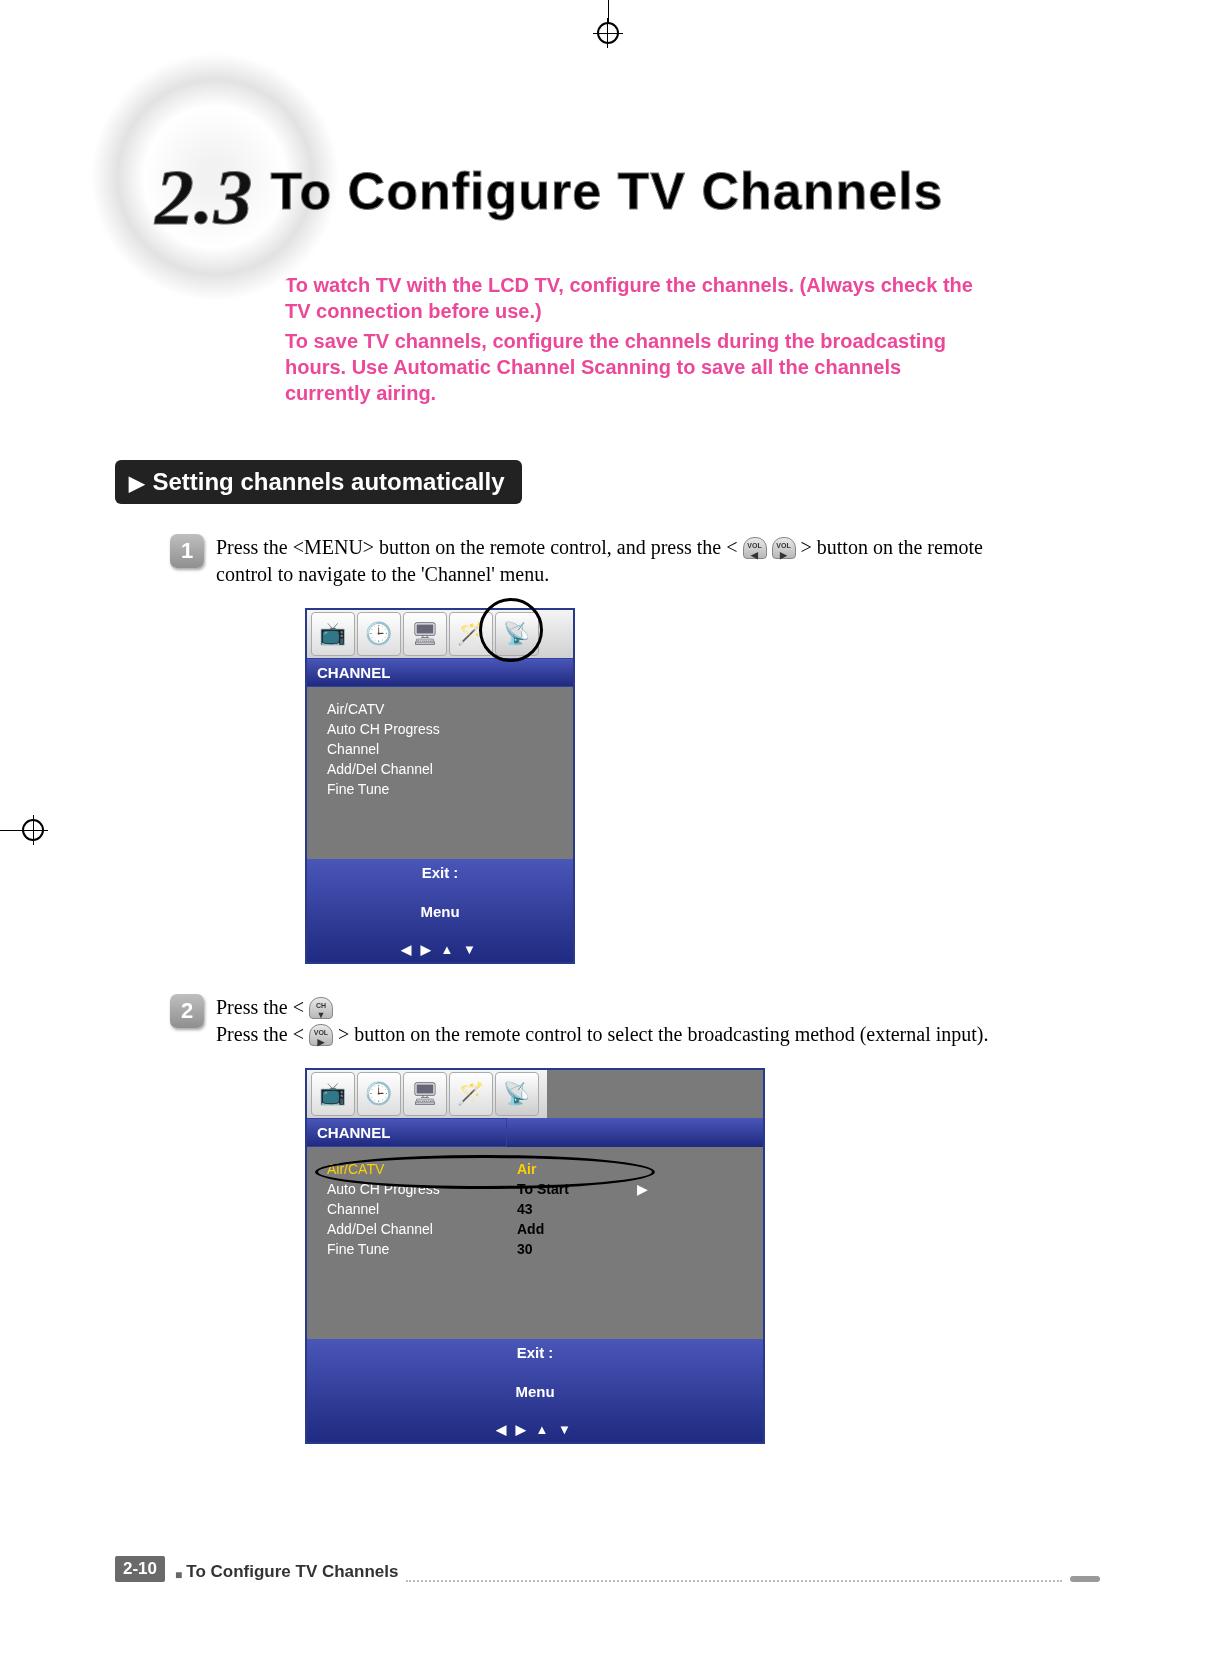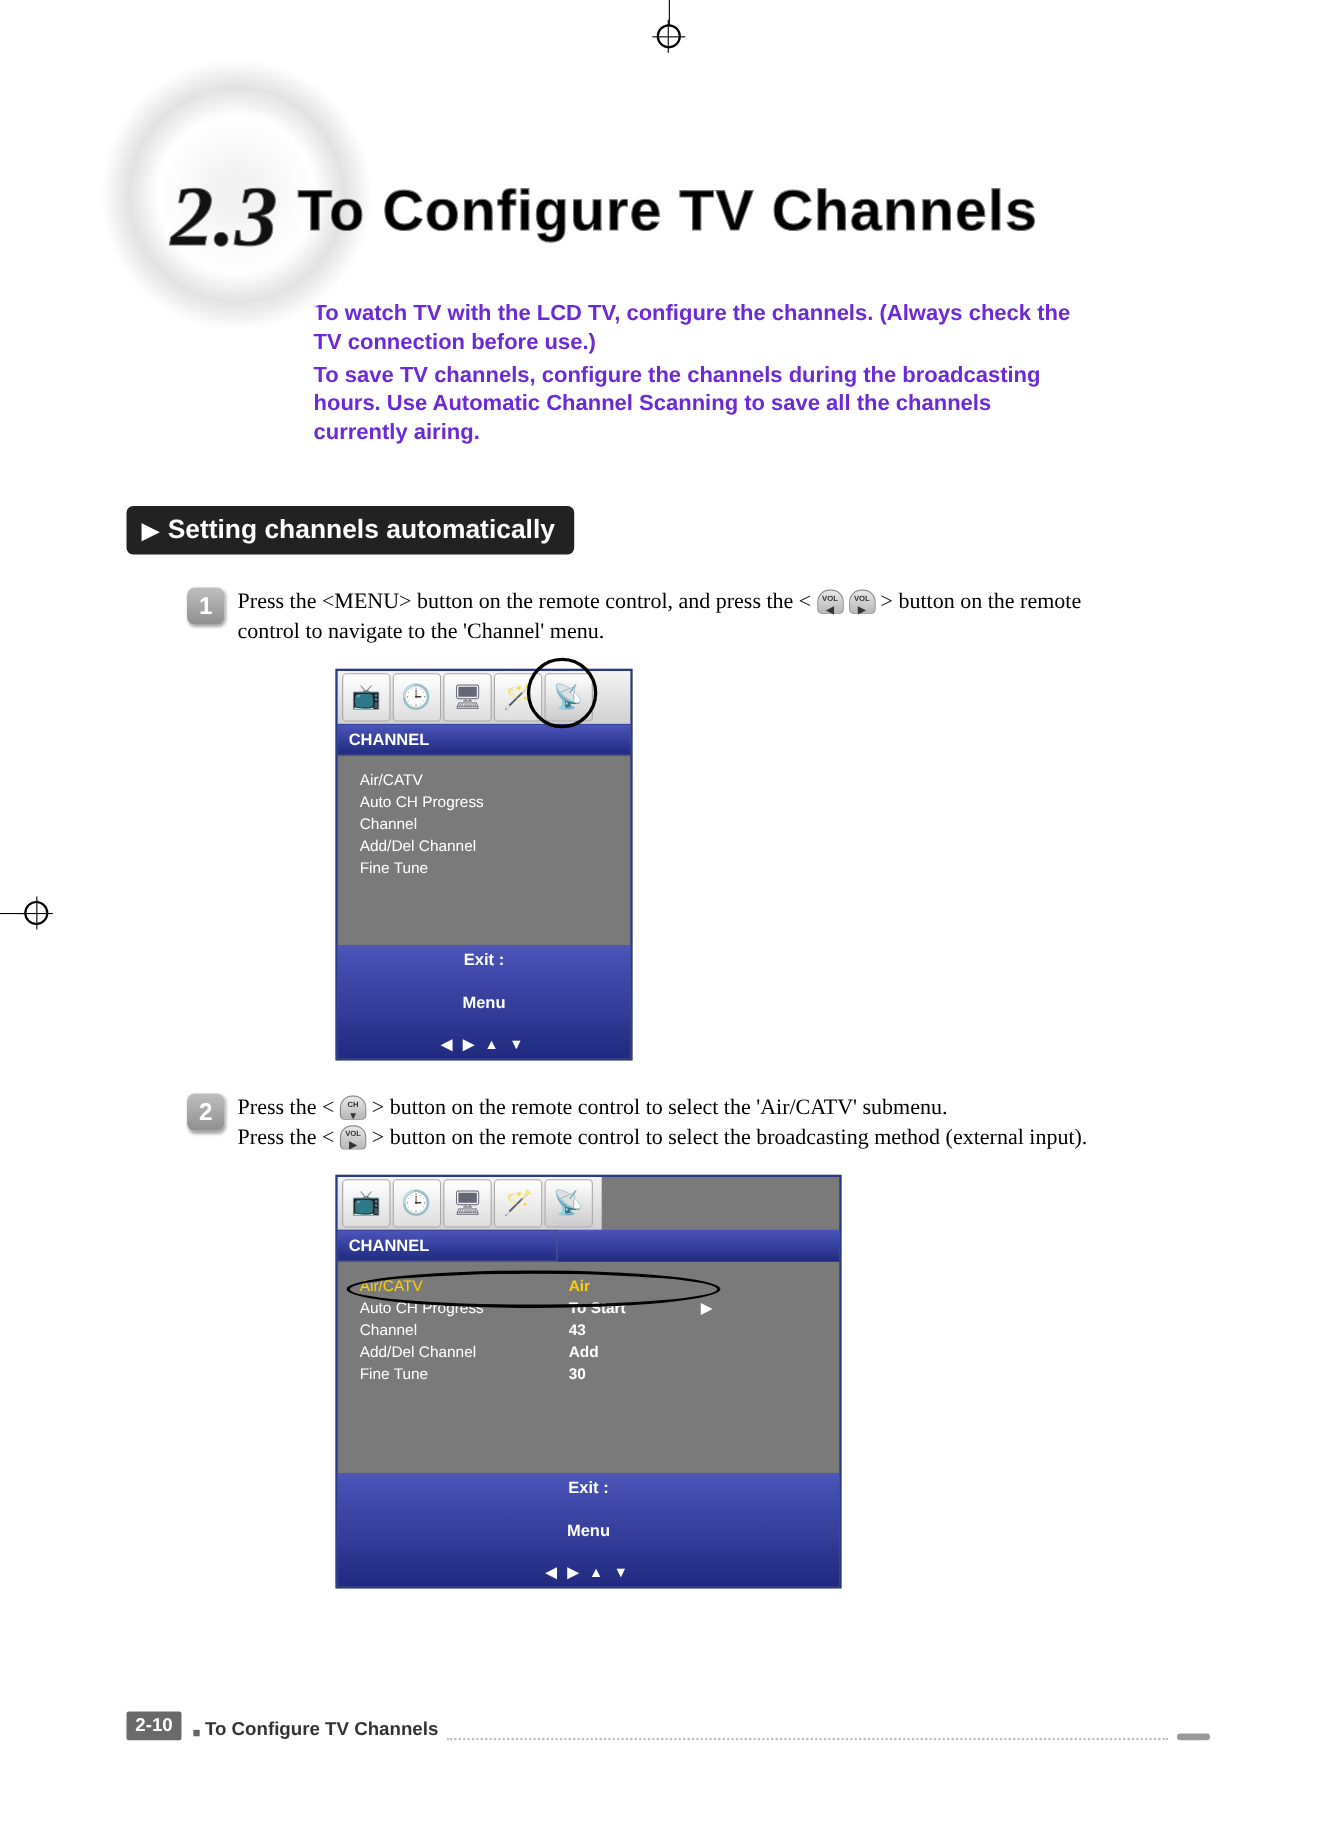--- a/index.html
+++ b/index.html
@@ -51,21 +51,21 @@
     display: inline;
     vertical-align: 14px;
     -webkit-text-stroke: 1px #777;
   }
   .intro {
     font-family: "Trebuchet MS", Arial, sans-serif;
     margin: 30px 110px 0 170px;
     font-size: 20px;
     font-weight: bold;
     line-height: 1.3;
-    color: #6d28d9;
+    color: #ec4899;
   }
   .intro p { margin-bottom: 4px; }
   .subheader {
     display: inline-block;
     background: #222;
     color: #fff;
     font-family: "Trebuchet MS", Arial, sans-serif;
     font-weight: bold;
     font-size: 24px;
     border-radius: 6px;
@@ -156,21 +156,21 @@
     color:#fff;
     font-weight:bold;
     font-size:15px;
     padding:5px 10px;
     border-top:1px solid #3040a0;
     border-bottom:1px solid #3040a0;
   }
   .osd-body { padding:12px 14px 60px 20px; min-height:140px; }
   .osd-row { display:flex; }
   .osd-row .k { color:#fff; font-size:14px; font-weight:normal; padding:2px 0; width:190px;}
-  .osd-row .v { color:#ffffff; font-size:14px; font-weight:bold; padding:2px 0; width:110px;}
+  .osd-row .v { color:#000000; font-size:14px; font-weight:bold; padding:2px 0; width:110px;}
   .osd-row.sel .k, .osd-row.sel .v { color:#ffd000; }
   .osd-row .arrow { color:#fff; font-size:14px; padding:2px 0 2px 10px;}
   .osd-footer {
     background: linear-gradient(180deg,#4a56b8,#1f2a80);
     color:#fff;
     font-weight:bold;
     font-size:15px;
     padding:5px 12px;
     display:flex; align-items:center; gap:22px;flex-direction:column;
   }
@@ -316,21 +316,21 @@
       </div>
     </div>
   </div>
 
   
   <div class="step">
     <div class="step-num">2</div>
     <div class="step-body">
       <span>Press the &lt;</span>
       <span class="inline-btn"><span>CH</span><span class="arr">▼</span></span>
-      <span>&gt; button on the remote control to select the 'Air/CATV' submenu.</span><br>
+      <br>
       <span>Press the &lt;</span>
       <span class="inline-btn"><span>VOL</span><span class="arr">▶</span></span>
       <span>&gt; button on the remote control to select the broadcasting method (external input).</span>
     </div>
   </div>
 
   
   <div class="osd-wrap">
     <div class="osd wide">
       <div class="osd-tabs" style="width:240px">

